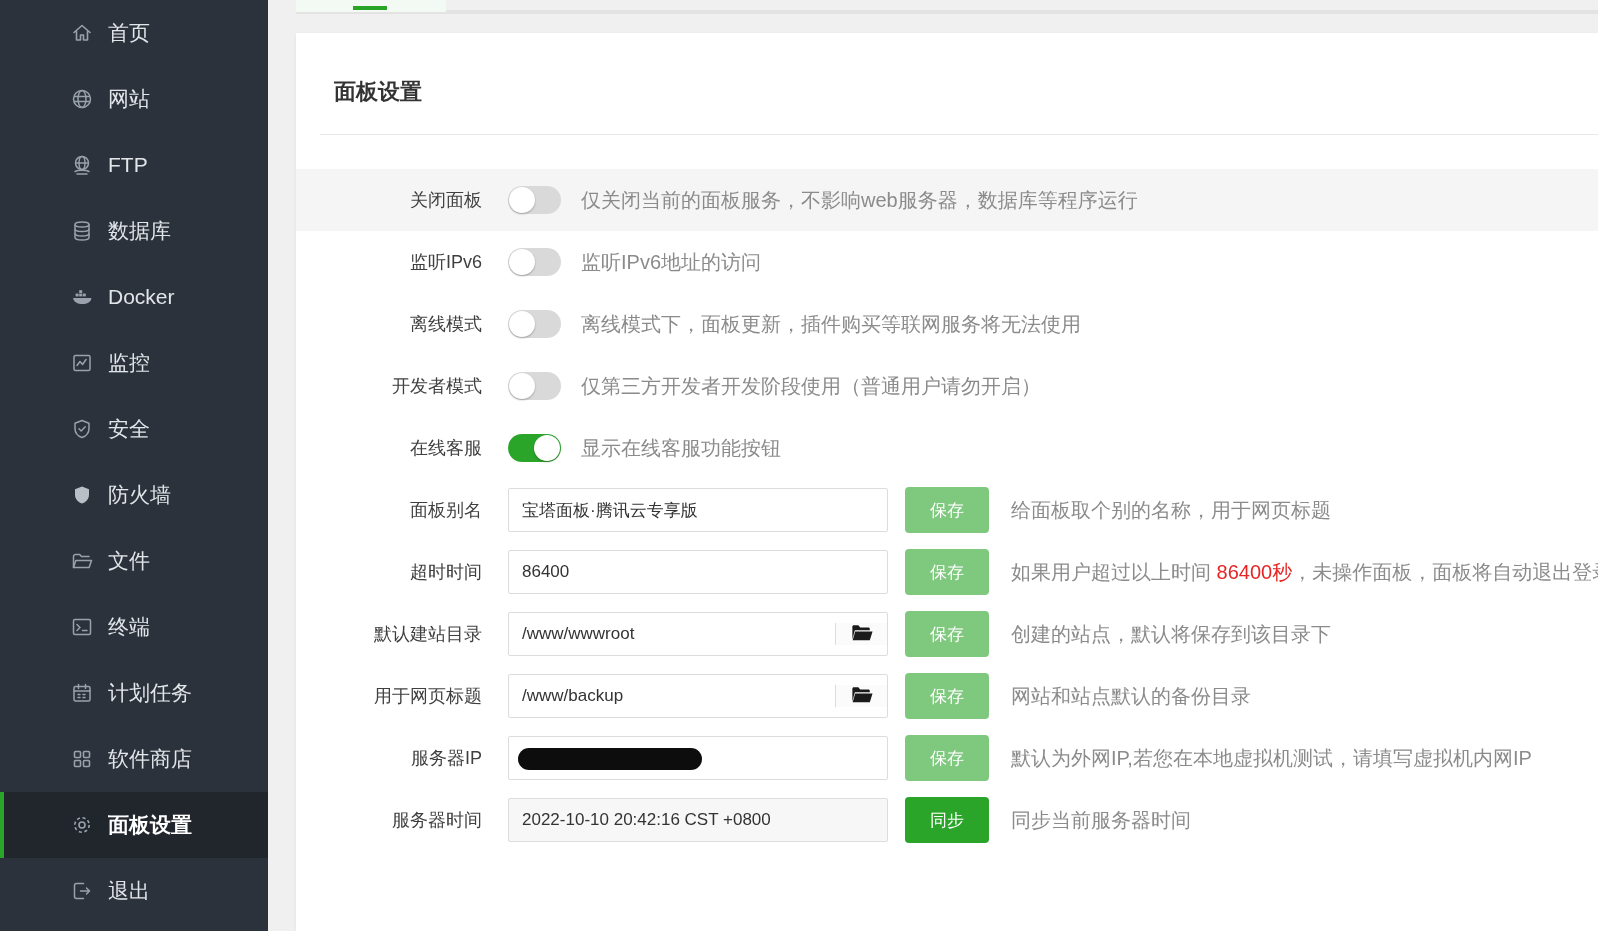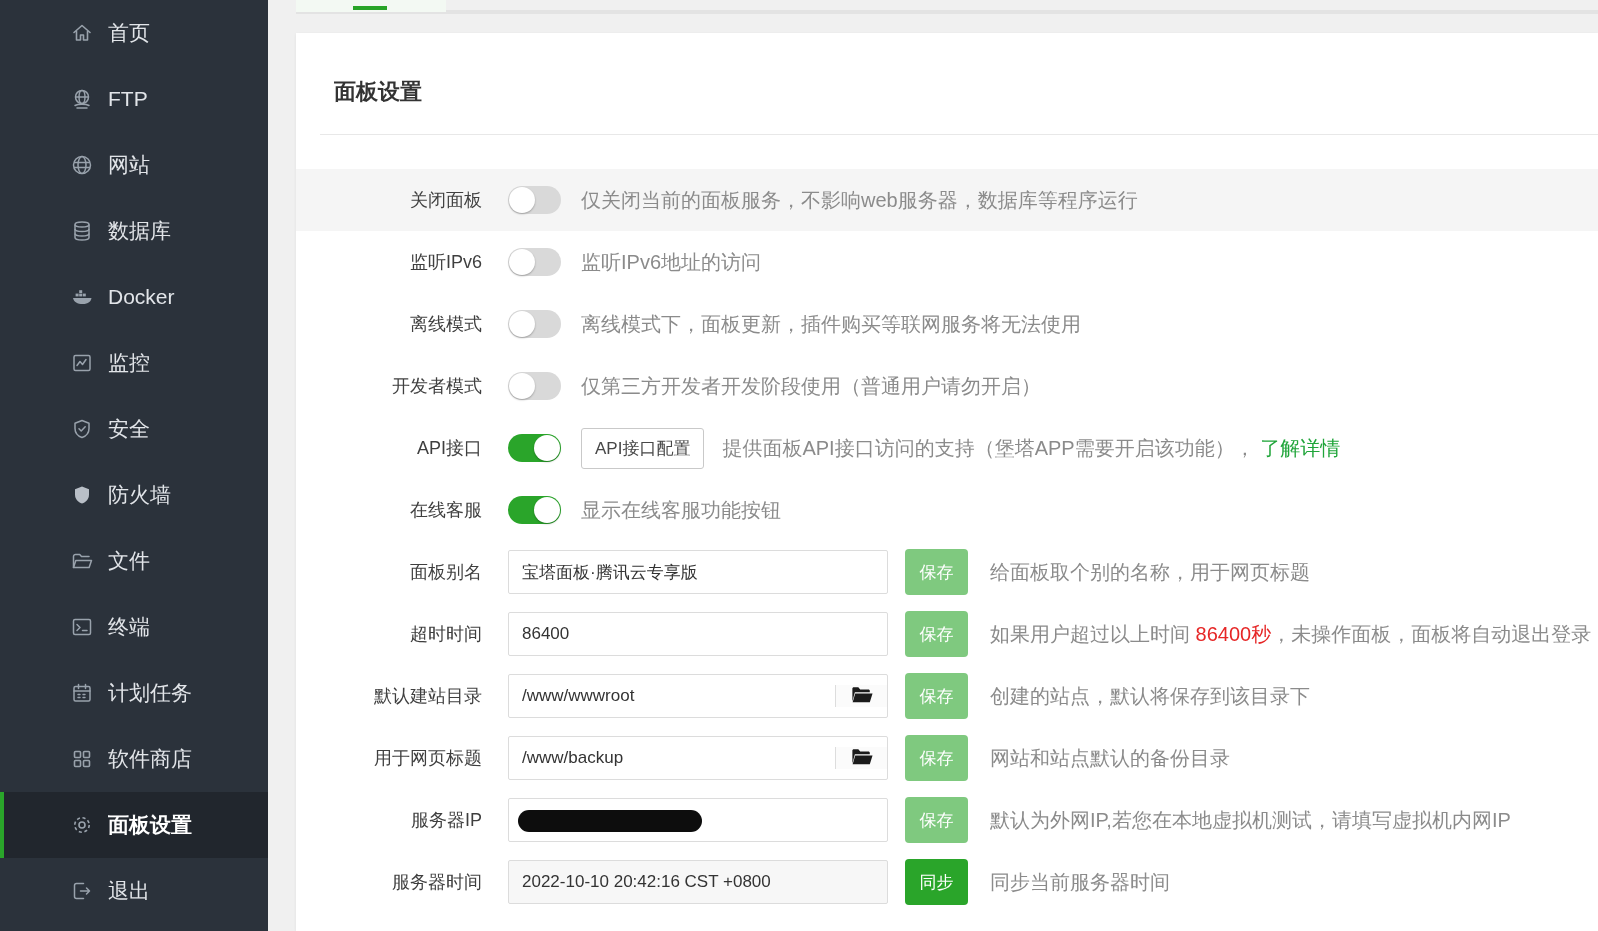--- a/index.html
+++ b/index.html
@@ -55,21 +55,21 @@
                 background:#fff; display:flex; align-items:center; flex-shrink:0; overflow:hidden;
                 position:relative; }
   .input-wrap.readonly { background:#f7f7f7; }
   .text-input { flex:1; min-width:0; border:none; outline:none; background:transparent;
                 padding:0 13px; font-size:17px; color:#333; font-family:inherit; }
   .folder-btn { width:52px; border:none; border-left:1px solid #ddd; background:#fbfbfb;
                 display:flex; align-items:center; justify-content:center; cursor:pointer; }
   .redact { position:absolute; left:9px; top:11px; width:184px; height:22px;
             background:#0d0d0d; border-radius:11px; }
 
-  .save-btn, .sync-btn { margin-left:17px; width:63px; height:46px; border:none; border-radius:4px;
+  .save-btn, .sync-btn { margin-left:17px; width:84px; height:46px; border:none; border-radius:4px;
             color:#fff; font-size:17px; cursor:pointer; flex-shrink:0; font-family:inherit; }
   .save-btn { background:#7fc97f; }
   .sync-btn { background:#2aa52a; }
   .save-btn + .row-desc, .sync-btn + .row-desc { margin-left:22px; }
 </style>
 </head>
 <body>
 
 <div class="app">
 
@@ -81,39 +81,39 @@
             <path d="M4 11.5 12 4.5l8 7"></path>
             <path d="M6.5 10.5V19h4v-5h3v5h4v-8.5"></path>
           </svg>
       </span>
       <span>首页</span>
     </div>
 
     <div class="side-item">
       <span class="icon">
         <svg width="24" height="24" viewBox="0 0 24 24" fill="none" stroke="currentColor" stroke-width="1.5">
+            <circle cx="12" cy="12" r="8.5"></circle>
+            <ellipse cx="12" cy="12" rx="4" ry="8.5"></ellipse>
+            <path d="M4 9.5h16M4 14.5h16"></path>
+          </svg>
+      </span>
+      <span>网站</span>
+    </div>
+
+    <div class="side-item">
+      <span class="icon">
+        <svg width="24" height="24" viewBox="0 0 24 24" fill="none" stroke="currentColor" stroke-width="1.5">
             <circle cx="12" cy="10" r="6.5"></circle>
             <ellipse cx="12" cy="10" rx="3" ry="6.5"></ellipse>
             <path d="M5.5 10h13"></path>
             <path d="M5 18.5c3-1.6 11-1.6 14 0" stroke-linecap="round"></path>
             <path d="M7 21h10" stroke-linecap="round"></path>
           </svg>
       </span>
       <span>FTP</span>
-    </div>
-
-    <div class="side-item">
-      <span class="icon">
-        <svg width="24" height="24" viewBox="0 0 24 24" fill="none" stroke="currentColor" stroke-width="1.5">
-            <circle cx="12" cy="12" r="8.5"></circle>
-            <ellipse cx="12" cy="12" rx="4" ry="8.5"></ellipse>
-            <path d="M4 9.5h16M4 14.5h16"></path>
-          </svg>
-      </span>
-      <span>网站</span>
     </div>
 
     <div class="side-item">
       <span class="icon">
         <svg width="24" height="24" viewBox="0 0 24 24" fill="none" stroke="currentColor" stroke-width="1.5">
             <ellipse cx="12" cy="5.5" rx="7" ry="2.5"></ellipse>
             <path d="M5 5.5v13c0 1.4 3.1 2.5 7 2.5s7-1.1 7-2.5v-13"></path>
             <path d="M5 10c0 1.4 3.1 2.5 7 2.5s7-1.1 7-2.5M5 14.5c0 1.4 3.1 2.5 7 2.5s7-1.1 7-2.5"></path>
           </svg>
       </span>
@@ -265,28 +265,20 @@
         </div>
 
         <div class="row">
           <div class="row-label">开发者模式</div>
           <div class="switch">
               <div class="knob"></div>
             </div>
           <div class="row-desc after-switch">仅第三方开发者开发阶段使用（普通用户请勿开启）</div>
         </div>
 
-        <div class="row">
-          <div class="row-label">API接口</div>
-          <div class="switch on">
-              <div class="knob"></div>
-            </div>
-          <button class="cfg-btn">API接口配置</button>
-          <div class="row-desc"><span>提供面板API接口访问的支持（堡塔APP需要开启该功能）， </span><a class="link">了解详情</a></div>
-        </div>
 
         <div class="row">
           <div class="row-label">在线客服</div>
           <div class="switch on">
               <div class="knob"></div>
             </div>
           <div class="row-desc after-switch">显示在线客服功能按钮</div>
         </div>
 
         <div class="row">

